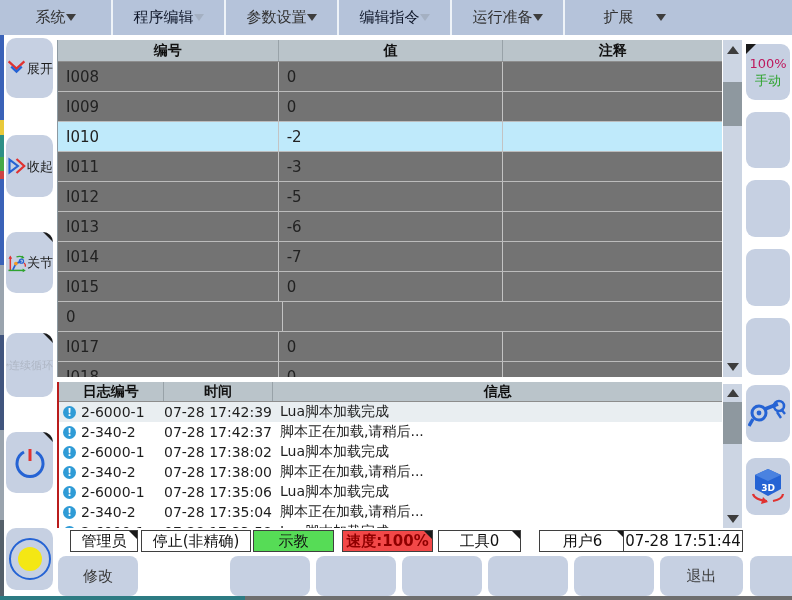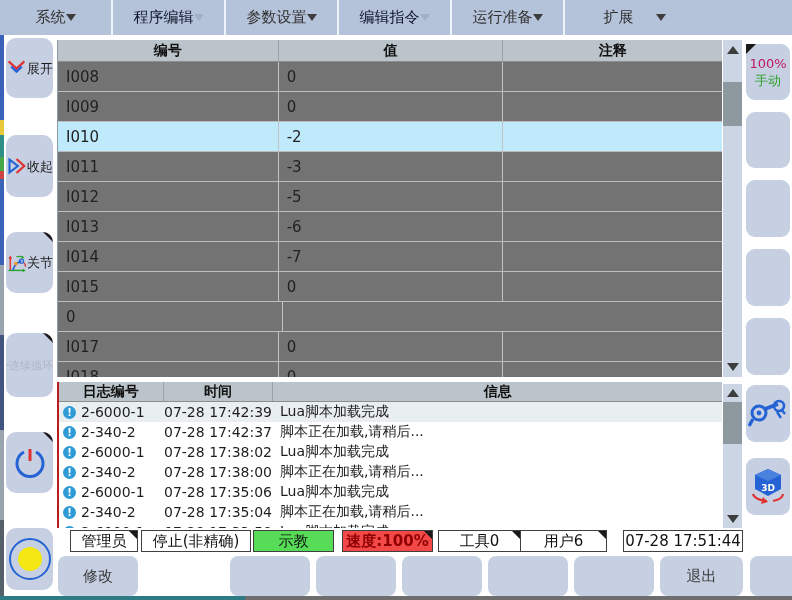--- a/index.html
+++ b/index.html
@@ -354,21 +354,21 @@
     <span>示教</span>
   </div>
   <div class="seg red" style="left:342px;width:91px;">
     <i class="corner-tr"></i>
     <span>速度:100%</span>
   </div>
   <div class="seg" style="left:438px;width:83px;">
     <i class="corner-tr"></i>
     <span>工具0</span>
   </div>
-  <div class="seg" style="left:520px;width:87px;">
+  <div class="seg" style="left:539px;width:87px;">
     <i class="corner-tr"></i>
     <span>用户6</span>
   </div>
   <div class="seg" style="left:623px;width:120px;">
     <span>07-28 17:51:44</span>
   </div>
 
   <div class="bbtn" style="left:58px;width:80px;">
       <span>修改</span>
     </div>

